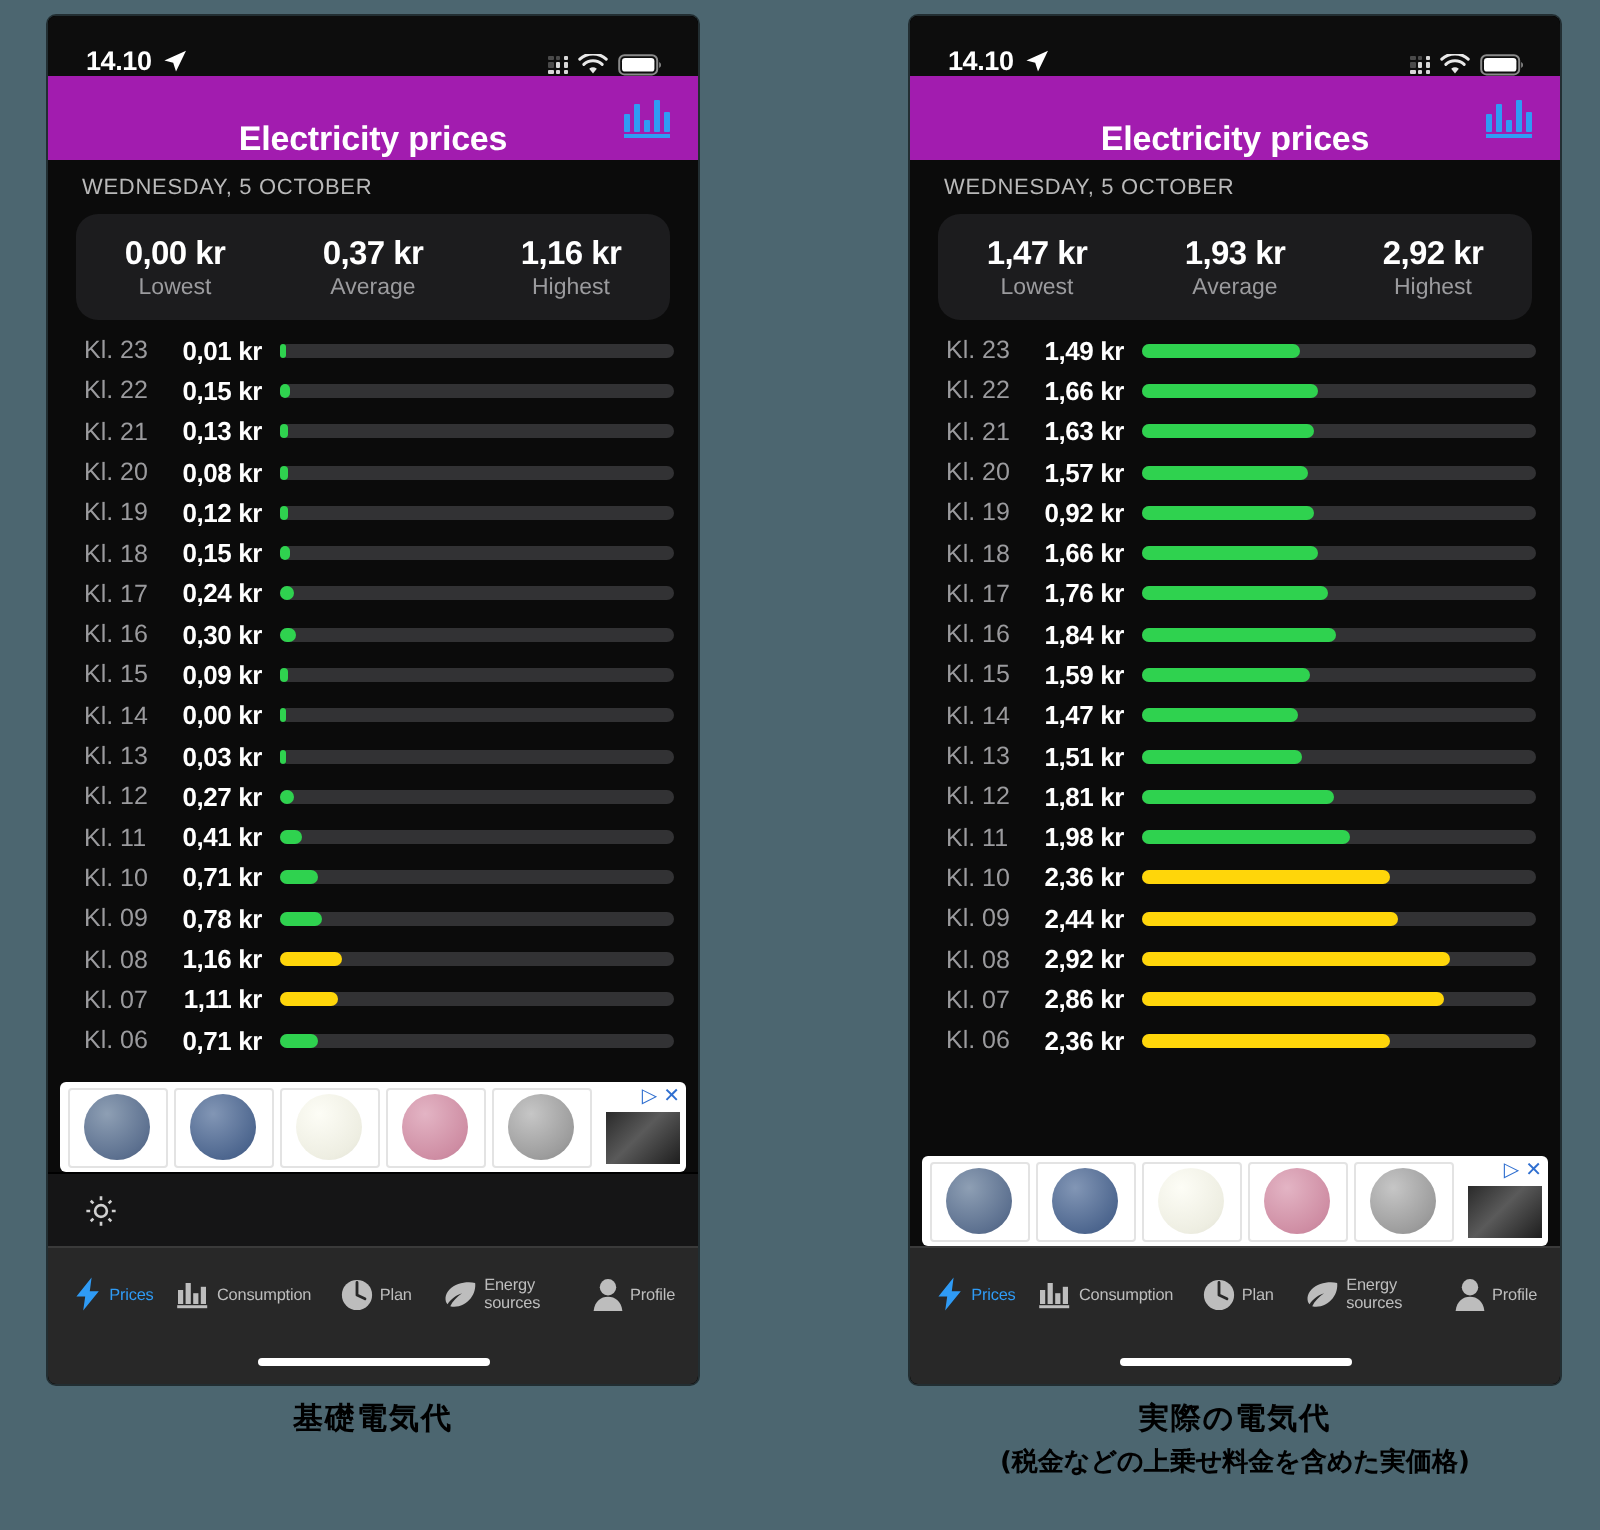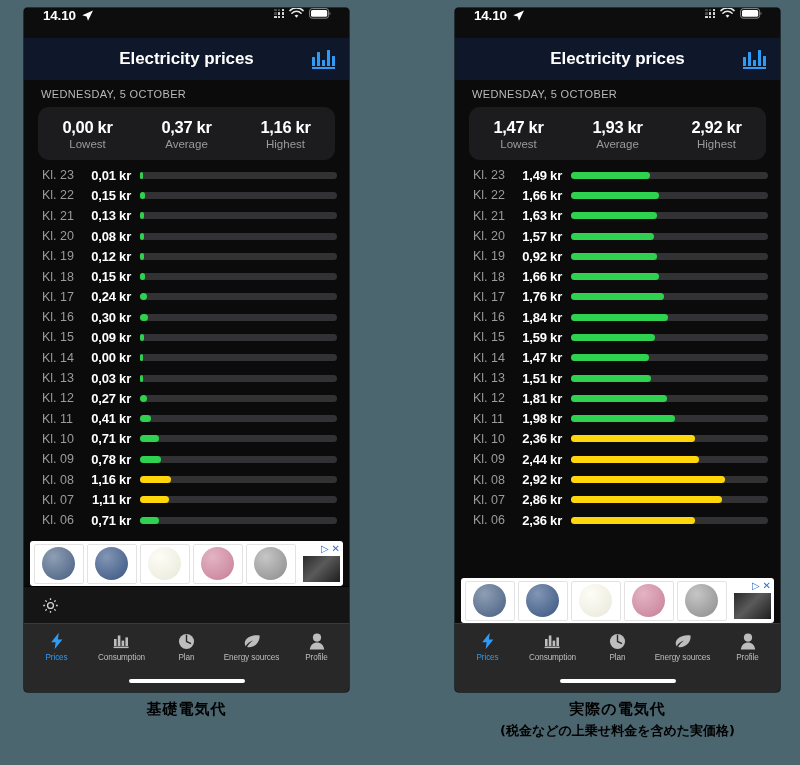--- a/index.html
+++ b/index.html
@@ -44,21 +44,21 @@
     background: #000000;
     display: flex;
     flex-direction: column;
   }
 
   
   .statusbar {
     height: 30px;
     flex: 0 0 30px;
     display: flex;
-    align-items: flex-start;
+    align-items: flex-end;
     justify-content: space-between;
     padding: 0 18px 0 19px;
     box-sizing: border-box;
     background: #0d0d0d;
   }
   .status-left {
     display: flex;
     align-items: center;
     gap: 5px;
   }
@@ -86,23 +86,23 @@
     width: 2.5px; height: 2.5px;
     background: #d8d8d8;
     border-radius: 0.5px;
   }
   .sig-dots i.dim { background: #4a4a4a; }
 
   
   .navbar {
     flex: 0 0 42px;
     height: 42px;
-    background: #0f172a;
-    display: flex;
-    align-items: center;
+    background: #a21caf;
+    display: flex;
+    align-items: flex-end;
     justify-content: center;
     position: relative;
   }
   .nav-title {
     color: #ffffff;
     font-size: 17px;
     font-weight: bold;
     letter-spacing: -0.1px;
   }
   .nav-action {
@@ -303,21 +303,20 @@
   .tabbar {
     flex: 0 0 46px;
     background: #282828;
     display: flex;
     align-items: center;
     border-top: 1px solid #3a3a3a;
   }
   .tab {
     flex: 1 1 0;
     display: flex;
-    flex-direction: column;
     align-items: center;
     justify-content: center;
     gap: 3px;
   }
   .tab-label {
     font-size: 8.2px;
     color: #bdbdbd;
     letter-spacing: -0.1px;
   }
   .tab.active .tab-label { color: #2f9bf5; }

